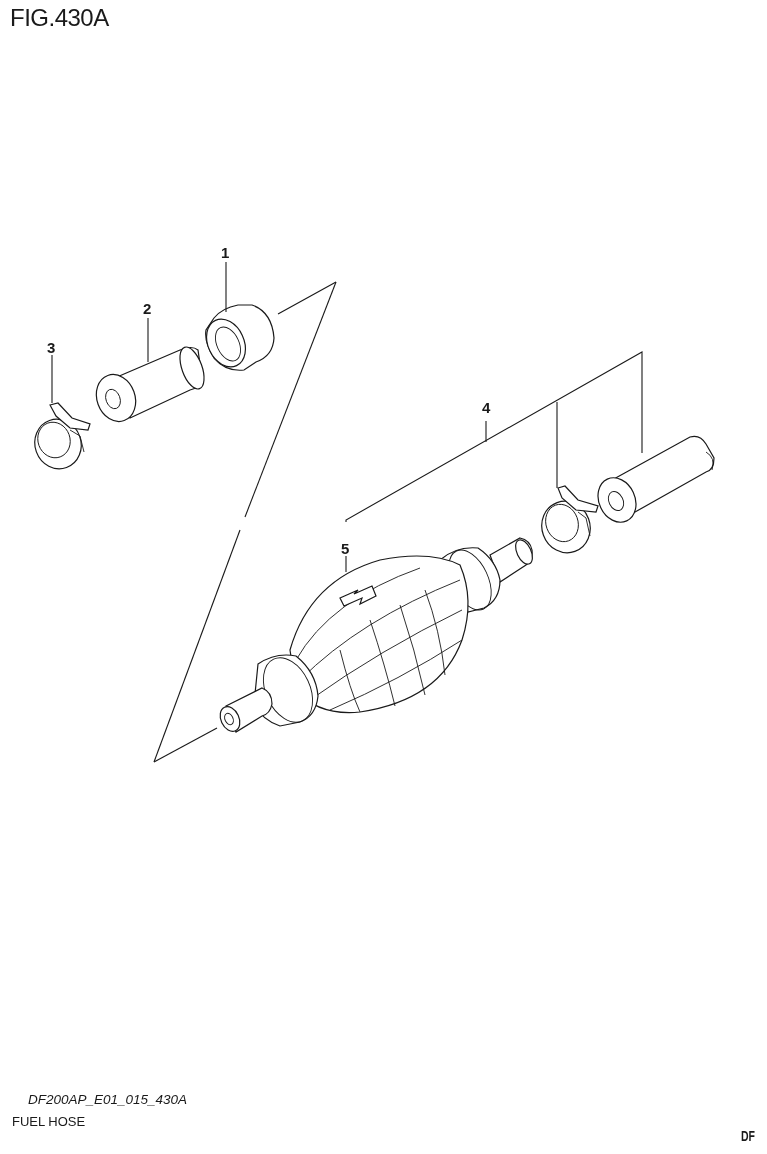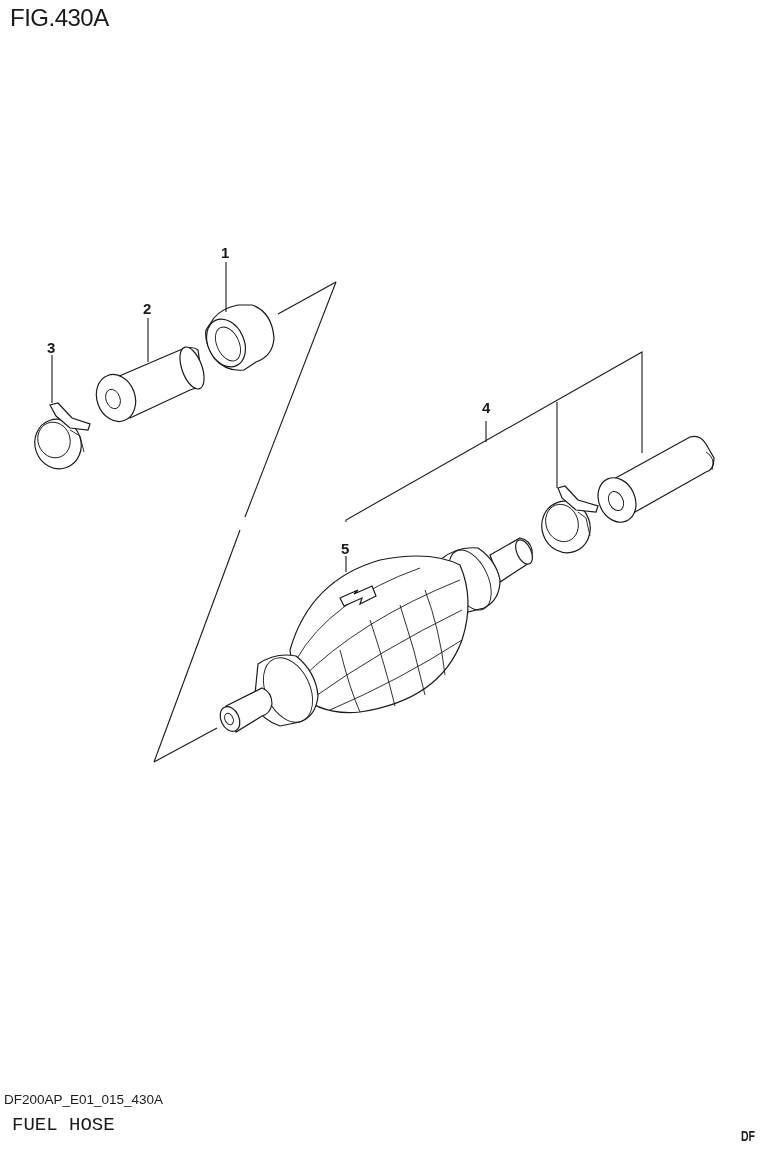--- a/index.html
+++ b/index.html
@@ -1,23 +1,23 @@
 <!DOCTYPE html>
 <html><head>
 <meta charset="utf-8">
 <style>
   html, body { margin: 0; padding: 0; background: #ffffff; }
   body { width: 767px; height: 1154px; position: relative; overflow: hidden;
          font-family: "Liberation Sans", sans-serif; color: #1a1a1a; }
   .fig-title { position: absolute; left: 10px; top: 4px; font-size: 24px;
                letter-spacing: -0.5px; font-family: "Liberation Sans", sans-serif; }
-  .code { position: absolute; left: 4px; top: 1092px; font-size: 13.5px;
-          font-family: "Liberation Sans", sans-serif; }
-  .name { position: absolute; left: 12px; top: 1114px; font-size: 19px;
-          font-family: Liberation Mono, monospace; }
+  .code { position: absolute; left: 28px; top: 1092px; font-size: 13.5px;
+          font-family: "Liberation Sans", sans-serif; font-style: italic; }
+  .name { position: absolute; left: 12px; top: 1114px; font-size: 13px;
+          font-family: Liberation Sans, sans-serif; }
   .corner { position: absolute; left: 741px; top: 1128px; font-size: 14px; font-weight: bold;
             font-family: "Liberation Sans Narrow", "Liberation Sans", sans-serif; transform: scaleX(0.75);
             transform-origin: left top; }
   svg.drawing { position: absolute; left: 0; top: 0; }
   .callout { font-family: "Liberation Sans", sans-serif; font-weight: bold; font-size: 15px; fill: #1a1a1a; }
   .ln { stroke: #1a1a1a; stroke-width: 1.1; fill: none; }
   .part { stroke: #1a1a1a; stroke-width: 1.2; fill: #ffffff; }
   .thin { stroke: #1a1a1a; stroke-width: 0.9; fill: none; }
 </style>
 </head>

